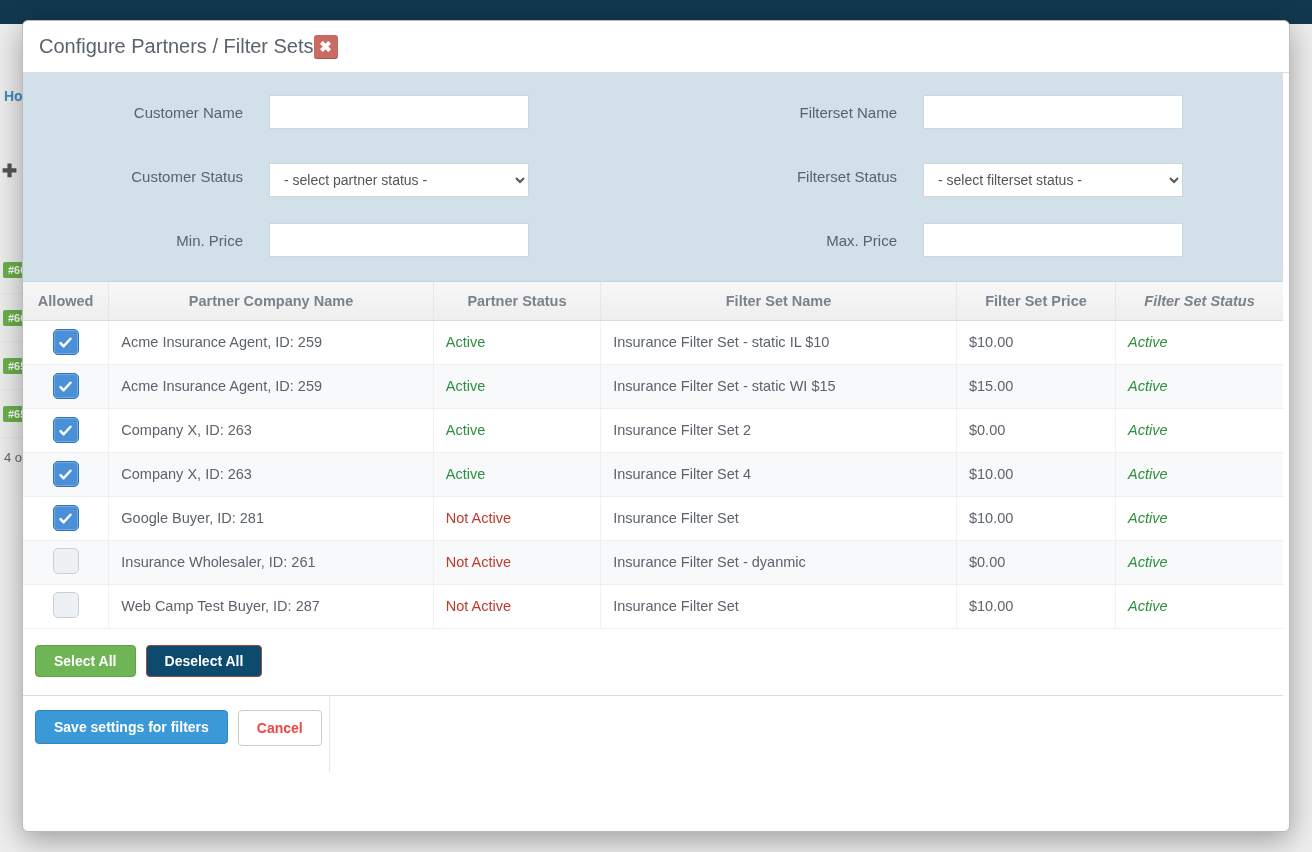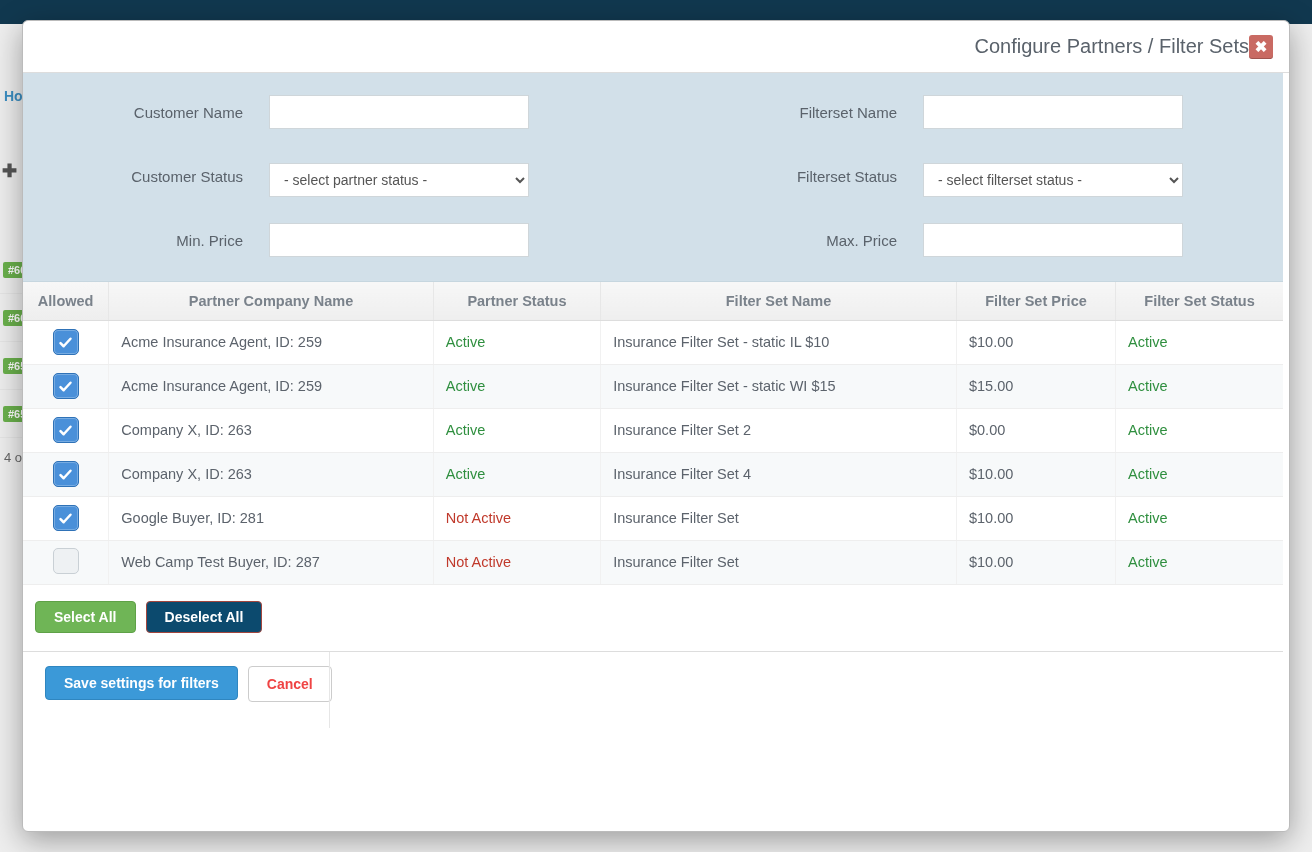--- a/index.html
+++ b/index.html
@@ -18,21 +18,21 @@
 
   
   .overlay { position:absolute; inset:0; background: rgba(40,40,40,0.0);}
   .modal {
     position:absolute; left:22px; top:20px; right:22px; bottom:20px;
     background:#fff; border-radius:6px; border:1px solid #bbb;
     box-shadow:0 8px 30px rgba(0,0,0,0.35);
     overflow:hidden;
   }
   .modal-header{
-    height:52px; display:flex; align-items:center; justify-content:flex-end;
+    height:52px; display:flex; align-items:center; justify-content:flex-start;
     padding:0 16px; border-bottom:1px solid #ddd;
   }
   .modal-title{ font-size:20px; font-weight:500; color:#5a626b;}
   .close-btn{
     width:24px; height:24px; border-radius:3px; background:#c96a63; color:#fff;
     display:flex; align-items:center; justify-content:center; font-weight:700; font-size:15px;
     cursor:pointer; box-shadow:inset 0 -1px 0 rgba(0,0,0,0.2);
   }
 
   .modal-body-wrap{
@@ -79,35 +79,35 @@
     height:44px; padding:0 12px; border-bottom:1px solid #eee; border-right:1px solid #f1f1f1;
     vertical-align:middle; color:#5c636c;
   }
   table.data tbody td:last-child{ border-right:none;}
   table.data tbody tr:nth-child(even) td{ background:#f7f9fa;}
   .col-allowed{ width:82px; text-align:center;}
   .col-partner{ width:310px;}
   .col-pstatus{ width:160px;}
   .col-fname{ width:340px;}
   .col-fprice{ width:152px;}
-  .col-fstatus{ width:160px;}
+  .col-fstatus{ width:160px;font-style:italic;}
   .status-active{ color:#2f8f3f;}
   .status-notactive{ color:#c0392b;}
 
   .chk{
     width:26px; height:26px; border-radius:5px; display:inline-flex; align-items:center; justify-content:center;
     border:1px solid #c9d0d5; background:#eef1f3; cursor:pointer;
   }
   .chk.checked{ background:#4a90d9; border-color:#2f72b7; box-shadow:inset 0 0 0 1px rgba(255,255,255,0.25);}
   .chk.checked svg{ display:block;}
   .chk svg{ display:none;}
 
   .below-table{ padding:16px 12px 18px 12px; display:flex; gap:10px;}
   .footer-bar{
-    border-top:1px solid #ddd; padding:14px 12px 40px 22px; display:flex; gap:10px;
+    border-top:1px solid #ddd; padding:14px 12px 40px 12px; display:flex; gap:10px;
     position:relative;
   }
   .footer-bar .btn-blue{ height:34px;}
   
   .fake-divider{ position:absolute; left:306px; top:0; bottom:14px; width:1px; background:#e6e6e6; }
 
   
   .modal-body-wrap::-webkit-scrollbar{ height:14px; width:14px;}
   .modal-body-wrap::-webkit-scrollbar-track{ background:#f1f1f1;}
   .modal-body-wrap::-webkit-scrollbar-thumb{ background:#c9c9c9; border-radius:2px;}
@@ -252,20 +252,28 @@
                   </svg>
                 </span></td>
               <td class="col-partner">Google Buyer, ID: 281</td>
               <td class="col-pstatus"><span class="status-notactive">Not Active</span></td>
               <td class="col-fname">Insurance Filter Set</td>
               <td class="col-fprice">$10.00</td>
               <td class="col-fstatus"><span class="status-active">Active</span></td>
             </tr>
             <tr>
               <td class="col-allowed" style="text-align: center;"><span class="chk"></span></td>
+              <td class="col-partner">Insurance Wholesaler, ID: 261</td>
+              <td class="col-pstatus"><span class="status-notactive">Not Active</span></td>
+              <td class="col-fname">Insurance Filter Set - dyanmic</td>
+              <td class="col-fprice">$0.00</td>
+              <td class="col-fstatus"><span class="status-active">Active</span></td>
+            </tr>
+            <tr>
+              <td class="col-allowed" style="text-align: center;"><span class="chk"></span></td>
               <td class="col-partner">Web Camp Test Buyer, ID: 287</td>
               <td class="col-pstatus"><span class="status-notactive">Not Active</span></td>
               <td class="col-fname">Insurance Filter Set</td>
               <td class="col-fprice">$10.00</td>
               <td class="col-fstatus"><span class="status-active">Active</span></td>
             </tr>
           </tbody>
       </table>
 
       <div class="below-table">

